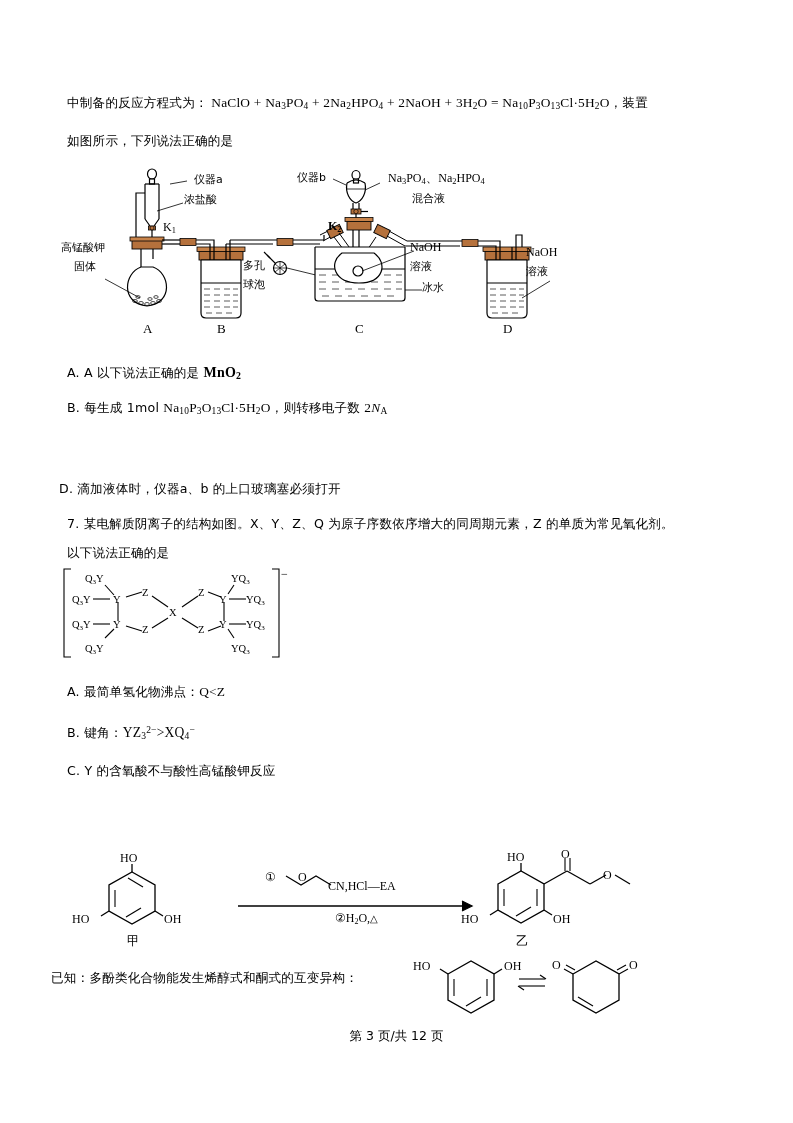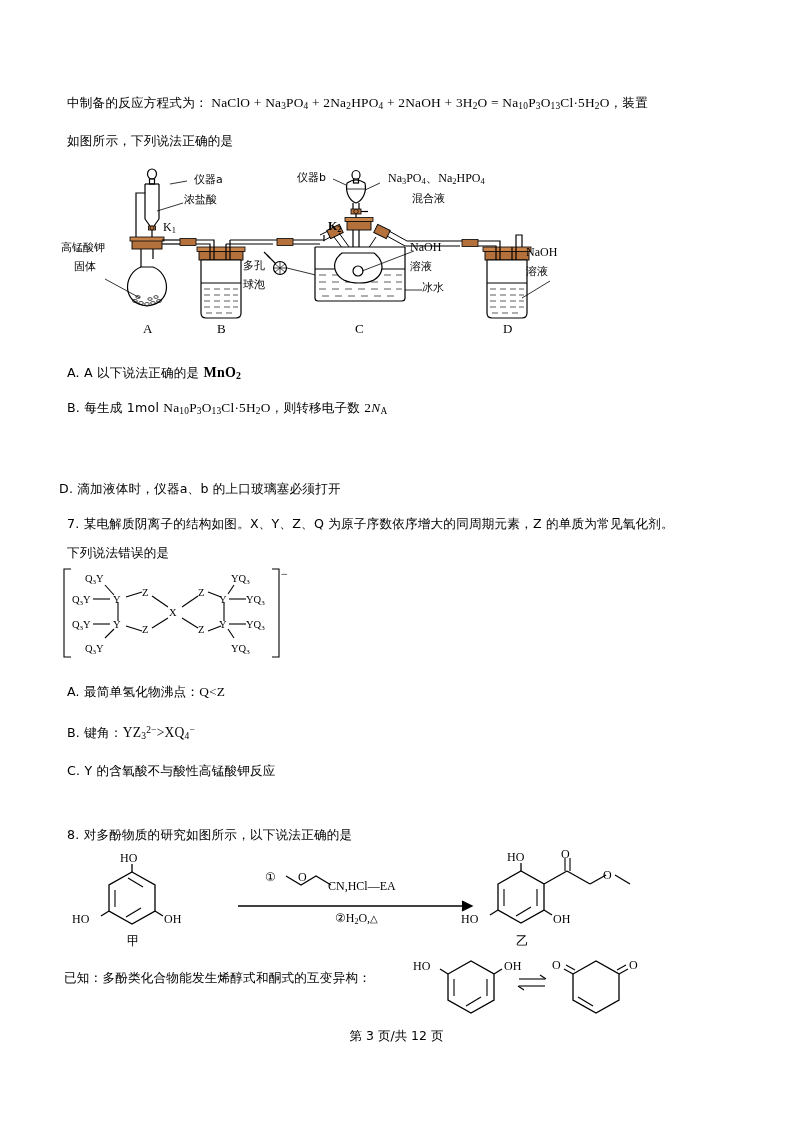--- a/index.html
+++ b/index.html
@@ -277,21 +277,21 @@
 
   <div class="txt cn" style="left:59px; top:480px;">
     <span>D.</span>
     <span>滴加液体时，仪器a、b 的上口玻璃塞必须打开</span>
   </div>
 
   <div class="txt cn" style="left:67px; top:515px;">
     <span>7.</span>
     <span>某电解质阴离子的结构如图。X、Y、Z、Q 为原子序数依序增大的同周期元素，Z 的单质为常见氧化剂。</span>
   </div>
-  <div class="txt cn" style="left:67px; top:544px;">下列说法错误的是</div>
+  <div class="txt cn" style="left:67px; top:544px;">以下说法正确的是</div>
 
   <div class="fig" style="left:58px; top:566px; width:230px; height:94px;">
     <svg width="230" height="94" viewBox="0 0 230 94">
       <g stroke="#000" stroke-width="1.1" fill="none">
 
         <path d="M13 3 L6 3 L6 91 L13 91"></path>
         <path d="M214 3 L221 3 L221 91 L214 91"></path>
 
         <path d="M47 19 L56 29"></path>
         <path d="M35 33 L52 33"></path>
@@ -358,24 +358,20 @@
     <span>B.</span>
     <span>键角：</span><span style="font-family:'Liberation Serif',serif; font-size:13.6px;"><span>YZ</span><sub>3</sub><sup>2−</sup><span>&gt;</span><span>XQ</span><sub>4</sub><sup>−</sup></span>
   </div>
 
   <div class="txt cn" style="left:67px; top:762px;">
     <span>C.</span>
     <span>Y 的含氧酸不与酸性高锰酸钾反应</span>
   </div>
 
 
-  <div class="txt cn" style="left:67px; top:826px;">
-    <span>8.</span>
-    <span>对多酚物质的研究如图所示，以下说法正确的是</span>
-  </div>
 
   <div class="fig" style="left:70px; top:850px; width:560px; height:100px;">
     <svg width="560" height="100" viewBox="0 0 560 100">
       <g stroke="#000" stroke-width="1.3" fill="none">
 
         <g>
           <path d="M62 22 L85 35 L85 61 L62 74 L39 61 L39 35 Z"></path>
           <path d="M58 31 L58 37 M62 29 L80 39" stroke-width="0"></path>
 
           <path d="M45 40 L45 57" stroke-width="1.1"></path>
@@ -427,21 +423,21 @@
         <text x="437" y="11">HO</text>
         <text x="391" y="73">HO</text>
         <text x="483" y="73">OH</text>
         <text x="491" y="8">O</text>
         <text x="533" y="29">O</text>
         <text x="446" y="95" font-size="12.5">乙</text>
       </g>
     </svg>
   </div>
 
-  <div class="txt cn" style="left:64px; top:969px;">已知：多酚类化合物能发生烯醇式和酮式的互变异构：</div>
+  <div class="txt cn" style="left:51px; top:969px;">已知：多酚类化合物能发生烯醇式和酮式的互变异构：</div>
 
   <div class="fig" style="left:405px; top:952px; width:230px; height:68px;">
     <svg width="230" height="68" viewBox="0 0 230 68">
       <g stroke="#000" stroke-width="1.3" fill="none">
 
         <g>
           <path d="M43 22 L66 9 L89 22 L89 48 L66 61 L43 48 Z"></path>
           <path d="M49 27 L49 44" stroke-width="1.1"></path>
           <path d="M61 54 L76 45" stroke-width="1.1"></path>
           <path d="M82 27 L82 44" stroke-width="1.1"></path>

